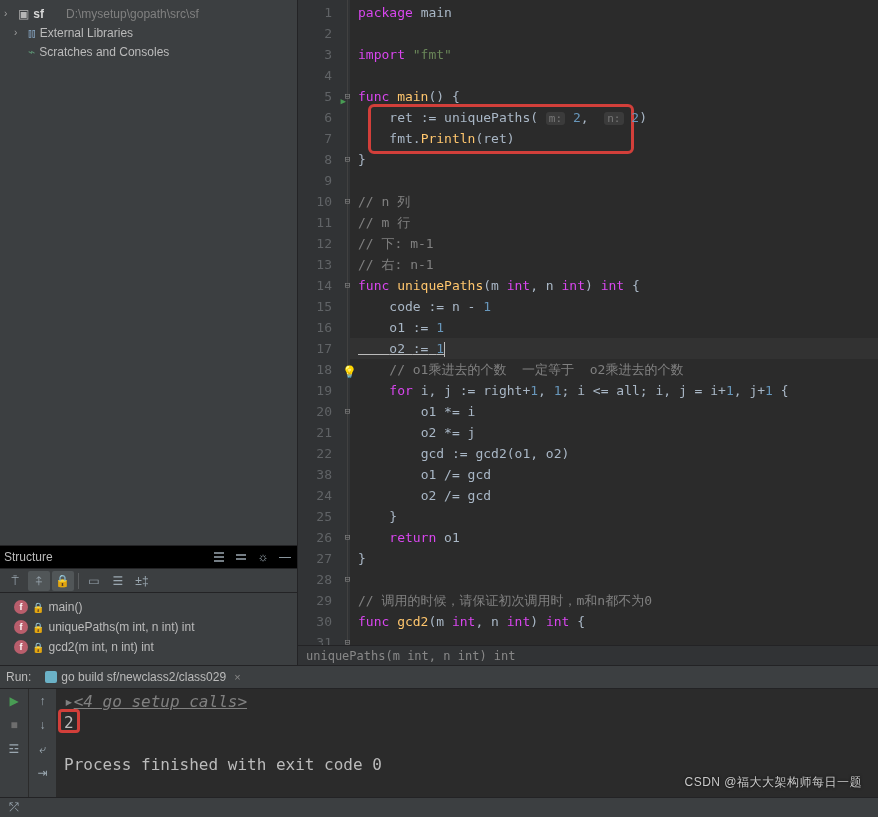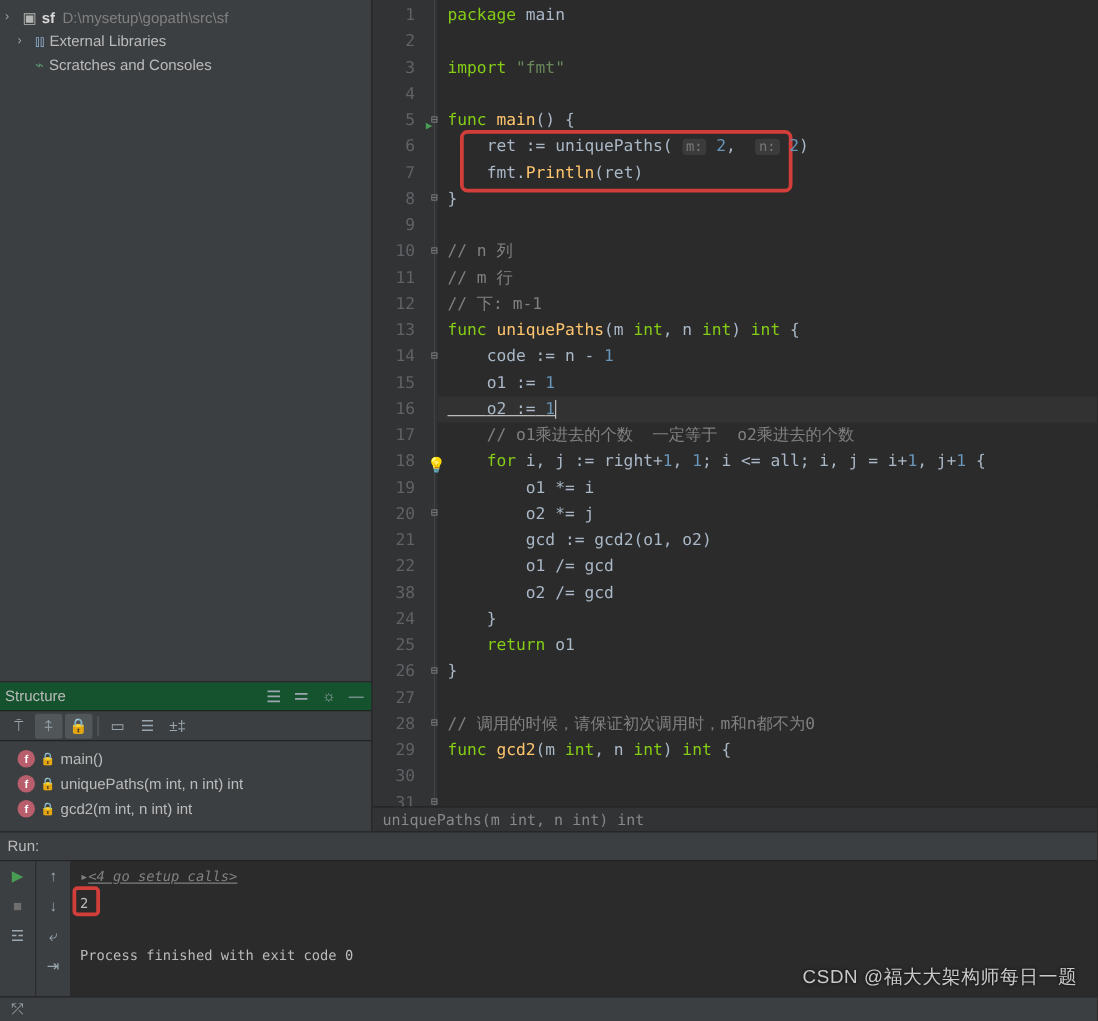--- a/index.html
+++ b/index.html
@@ -17,26 +17,26 @@
   
   .left-col { width: 298px; display: flex; flex-direction: column; background: #3c3f41; }
   .project-tree { flex: 0 0 auto; padding: 4px 0; border-right: 1px solid #232325; }
   .tree-row { display: flex; align-items: center; height: 19px; padding-left: 4px; gap: 4px; cursor: pointer; }
   .tree-row.indent1 { padding-left: 14px; }
   .chev { width: 10px; font-size: 10px; color: #a0a0a0; }
   .icon-folder { color: #b6b6b6; font-size: 12px; }
   .icon-lib { color: #87a6c3; font-size: 12px; }
   .icon-scratch { color: #5b8f71; font-size: 12px; }
   .name-bold { font-weight: bold; color: #d8d8d8; }
-  .name-dim { color: #808080; margin-left: 2px; }
+  .name-dim { color: #808080; margin-left: 18px; }
   .tree-fill { flex: 1; border-right: 1px solid #232325; }
 
   
   .structure-panel { border-top: 1px solid #232325; border-right: 1px solid #232325; }
-  .structure-header { display: flex; align-items: center; height: 23px; padding: 0 4px; background: #14532d; border-bottom: 1px solid #232325; gap: 6px; }
+  .structure-header { display: flex; align-items: center; height: 23px; padding: 0 4px; background: #000000; border-bottom: 1px solid #232325; gap: 6px; }
   .structure-header span:first-child { flex: 1; }
   .sh-icon { width: 16px; height: 16px; display: flex; align-items: center; justify-content: center; color: #9aa7b0; cursor: pointer; font-size: 12px; }
   .structure-toolbar { display: flex; align-items: center; height: 24px; padding: 0 4px; gap: 2px; border-bottom: 1px solid #232325; }
   .stb-icon { width: 22px; height: 20px; display: flex; align-items: center; justify-content: center; color: #9aa7b0; cursor: pointer; font-size: 12px; border-radius: 2px; }
   .stb-icon.active { background: #515658; }
   .stb-sep { width: 1px; height: 16px; background: #5a5d5f; margin: 0 2px; }
   .structure-list { padding: 4px 0 8px 14px; }
   .sl-row { display: flex; align-items: center; height: 20px; gap: 4px; cursor: pointer; }
   .fn-badge { width: 14px; height: 14px; border-radius: 50%; background: #b95e6c; color: #fff; font-size: 9px; display: flex; align-items: center; justify-content: center; font-weight: bold; }
   .lock-mini { color: #b28a3f; font-size: 10px; }
@@ -46,21 +46,21 @@
   .code-area { flex: 1; display: flex; overflow: hidden; font-family: Consolas, Menlo, monospace; font-size: 13px; line-height: 21px; }
   .gutter { width: 52px; background: #313335; text-align: right; color: #606366; padding-top: 2px; position: relative; }
   .gut-line { height: 21px; padding-right: 18px; position: relative; }
   .run-tri { position: absolute; right: 4px; top: 5px; color: #499c54; font-size: 9px; }
   .fold-line { position: absolute; left: 49px; top: 0; bottom: 0; width: 1px; background: #414141; }
   .fold-mark { position: absolute; left: 45px; width: 9px; height: 9px; display: flex; align-items: center; justify-content: center; color: #8c8c8c; font-size: 9px; }
   .bulb { position: absolute; left: 44px; color: #d6a83f; font-size: 12px; }
   .code-body { flex: 1; padding-top: 2px; position: relative; }
   .code-line { height: 21px; white-space: pre; padding-left: 8px; position: relative; }
   .current-line { background: #323232; text-decoration: underline; }
-  .k { color: #84cc16; }
+  .k { color: #d946ef; }
   .s { color: #6a8759; }
   .n { color: #6897bb; }
   .f { color: #ffc66d; }
   .c { color: #808080; }
   .t { color: #a9b7c6; }
   .p { color: #a9b7c6; }
   .hint { color: #787878; background: #3b3b3b; border-radius: 3px; padding: 0 3px; font-size: 11px; }
   .highlight-box { position: absolute; border: 3px solid #d23f3a; border-radius: 6px; pointer-events: none; }
   .hb1 { left: 18px; top: 104px; width: 266px; height: 50px; }
   .caret { display: inline-block; width: 1px; height: 15px; background: #bbbbbb; vertical-align: middle; }
@@ -70,28 +70,28 @@
   .run-panel { height: 132px; border-top: 1px solid #232325; background: #2b2b2b; display: flex; flex-direction: column; }
   .run-header { height: 23px; background: #3c3f41; border-bottom: 1px solid #232325; display: flex; align-items: center; padding: 0 6px; gap: 8px; }
   .run-tab { display: flex; align-items: center; gap: 4px; padding: 0 6px; height: 100%; }
   .run-tab .close-x { color: #888; font-size: 11px; margin-left: 4px; cursor: pointer; }
   .go-icon { width: 12px; height: 12px; background: #6bb2c7; border-radius: 2px; }
   .run-body { flex: 1; display: flex; }
   .run-toolbar-l { width: 28px; background: #3c3f41; display: flex; flex-direction: column; align-items: center; padding-top: 4px; gap: 8px; }
   .rtl-icon { width: 16px; height: 16px; display: flex; align-items: center; justify-content: center; color: #9aa7b0; cursor: pointer; font-size: 12px; }
   .rtl-icon.play { color: #499c54; }
   .run-toolbar-l2 { width: 28px; background: #3c3f41; display: flex; flex-direction: column; align-items: center; padding-top: 4px; gap: 8px; border-left: 1px solid #2b2b2b; }
-  .run-out { flex: 1; background: #2b2b2b; font-family: Consolas, monospace; font-size: 11px; line-height: 21px; color: #bbbbbb; padding: 2px 8px; position: relative; }
+  .run-out { flex: 1; background: #2b2b2b; font-family: Consolas, monospace; font-size: 16px; line-height: 21px; color: #bbbbbb; padding: 2px 8px; position: relative; }
   .row-special { color: #808080; font-style: italic; text-decoration: underline; }
   .hb2 { position: absolute; left: 2px; top: 20px; width: 22px; height: 24px; border: 3px solid #d23f3a; border-radius: 4px; pointer-events: none; }
 
   .status-bar { position: absolute; left: 0; right: 0; bottom: 0; height: 20px; background: #3c3f41; border-top: 1px solid #232325; display: flex; align-items: center; }
   .pin-corner { position: absolute; left: 0; bottom: 0; width: 28px; height: 20px; display: flex; align-items: center; justify-content: center; color: #9aa7b0; cursor: pointer; }
 
-  .watermark { position: absolute; right: 16px; bottom: 26px; color: #c9c9c9; font-size: 15px; font-family: "Microsoft YaHei", Arial, sans-serif; letter-spacing: 0.5px; text-shadow: 0 0 3px rgba(0,0,0,0.8); pointer-events: none; }
+  .watermark { position: absolute; right: 16px; bottom: 26px; color: #c9c9c9; font-size: 12px; font-family: "Microsoft YaHei", Arial, sans-serif; letter-spacing: 0.5px; text-shadow: 0 0 3px rgba(0,0,0,0.8); pointer-events: none; }
   svg { display: block; }
 </style>
 </head>
 <body>
 
 <div class="main-row">
 
   <div class="left-col">
     <div class="project-tree">
       <div class="tree-row">
@@ -201,20 +201,21 @@
           <div class="code-line"><span class="k">import </span><span class="s">"fmt"</span></div>
           <div class="code-line"></div>
           <div class="code-line"><span class="k">func </span><span class="f">main</span><span class="p">() {</span></div>
           <div class="code-line">    <span class="t">ret</span> <span class="p">:=</span> <span class="t">uniquePaths</span><span class="p">(</span> <span class="hint">m:</span> <span class="n">2</span><span class="p">,</span>  <span class="hint">n:</span> <span class="n">2</span><span class="p">)</span></div>
           <div class="code-line">    <span class="t">fmt.</span><span class="f">Println</span><span class="p">(</span><span class="t">ret</span><span class="p">)</span></div>
           <div class="code-line"><span class="p">}</span></div>
           <div class="code-line"></div>
           <div class="code-line"><span class="c">// n 列</span></div>
           <div class="code-line"><span class="c">// m 行</span></div>
           <div class="code-line"><span class="c">// 下: m-1</span></div>
+          <div class="code-line"><span class="c">// 右: n-1</span></div>
           <div class="code-line"><span class="k">func </span><span class="f">uniquePaths</span><span class="p">(m </span><span class="k">int</span><span class="p">, n </span><span class="k">int</span><span class="p">) </span><span class="k">int</span><span class="p"> {</span></div>
           <div class="code-line">    <span class="t">code</span> <span class="p">:= n -</span> <span class="n">1</span></div>
           <div class="code-line">    <span class="t">o1</span> <span class="p">:=</span> <span class="n">1</span></div>
           <div class="code-line current-line">    <span class="t">o2</span> <span class="p">:=</span> <span class="n">1</span><span class="caret"></span></div>
           <div class="code-line">    <span class="c">// o1乘进去的个数  一定等于  o2乘进去的个数</span></div>
           <div class="code-line">    <span class="k">for </span><span class="t">i, j</span> <span class="p">:= right+</span><span class="n">1</span><span class="p">,</span> <span class="n">1</span><span class="p">; i &lt;= all; i, j = i+</span><span class="n">1</span><span class="p">, j+</span><span class="n">1</span><span class="p"> {</span></div>
           <div class="code-line">        <span class="t">o1</span> <span class="p">*= i</span></div>
           <div class="code-line">        <span class="t">o2</span> <span class="p">*= j</span></div>
           <div class="code-line">        <span class="t">gcd</span> <span class="p">:=</span> <span class="t">gcd2</span><span class="p">(o1, o2)</span></div>
           <div class="code-line">        <span class="t">o1</span> <span class="p">/= gcd</span></div>
@@ -229,20 +230,25 @@
     </div>
     <div class="breadcrumb">
       <span>uniquePaths(m int, n int) int</span>
     </div>
   </div>
 </div>
 
 <div class="run-panel">
   <div class="run-header">
     <span>Run:</span>
+    <div class="run-tab">
+      <span class="go-icon"></span>
+      <span>go build sf/newclass2/class029</span>
+      <span class="close-x">×</span>
+    </div>
   </div>
   <div class="run-body">
     <div class="run-toolbar-l">
       <span class="rtl-icon play">▶</span>
       <span class="rtl-icon" style="color:#6e6e6e">■</span>
       <span class="rtl-icon">☲</span>
     </div>
     <div class="run-toolbar-l2">
       <span class="rtl-icon">↑</span>
       <span class="rtl-icon">↓</span>

